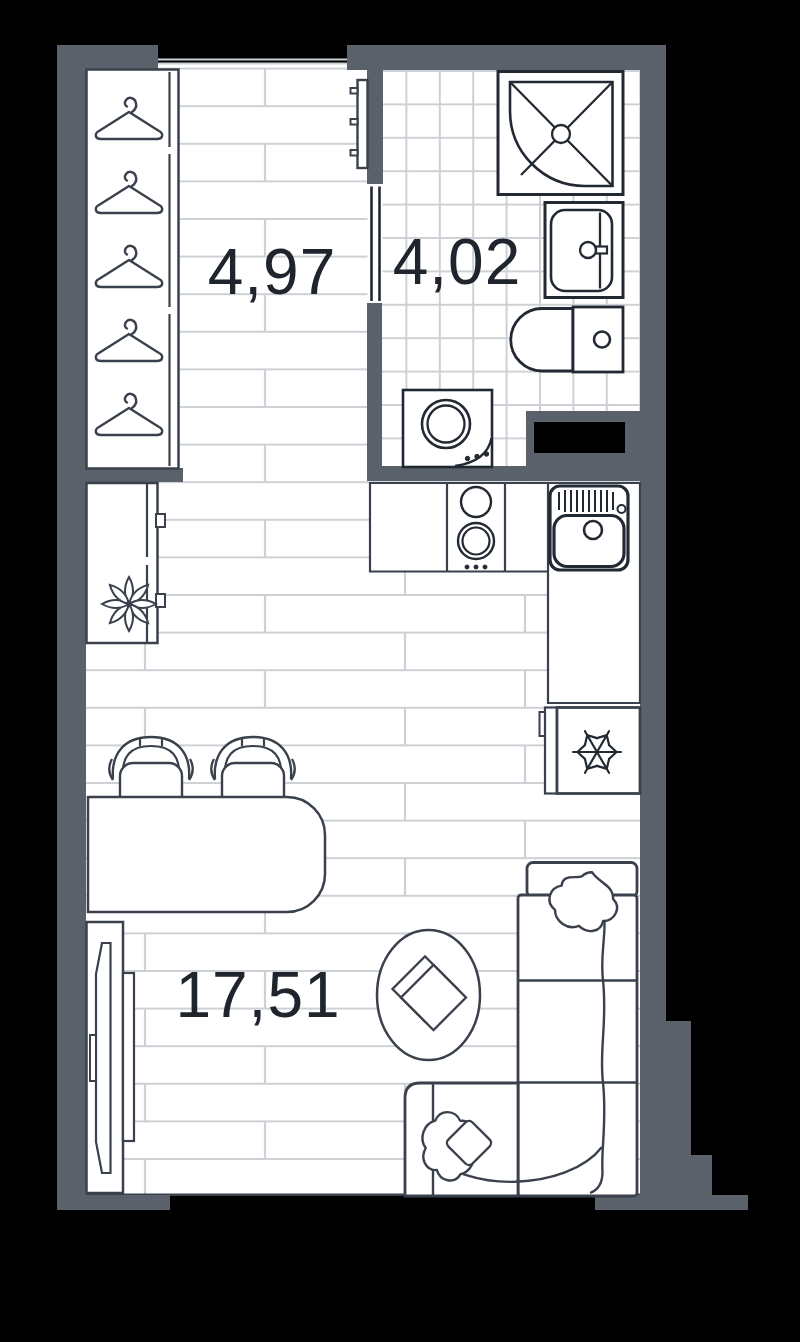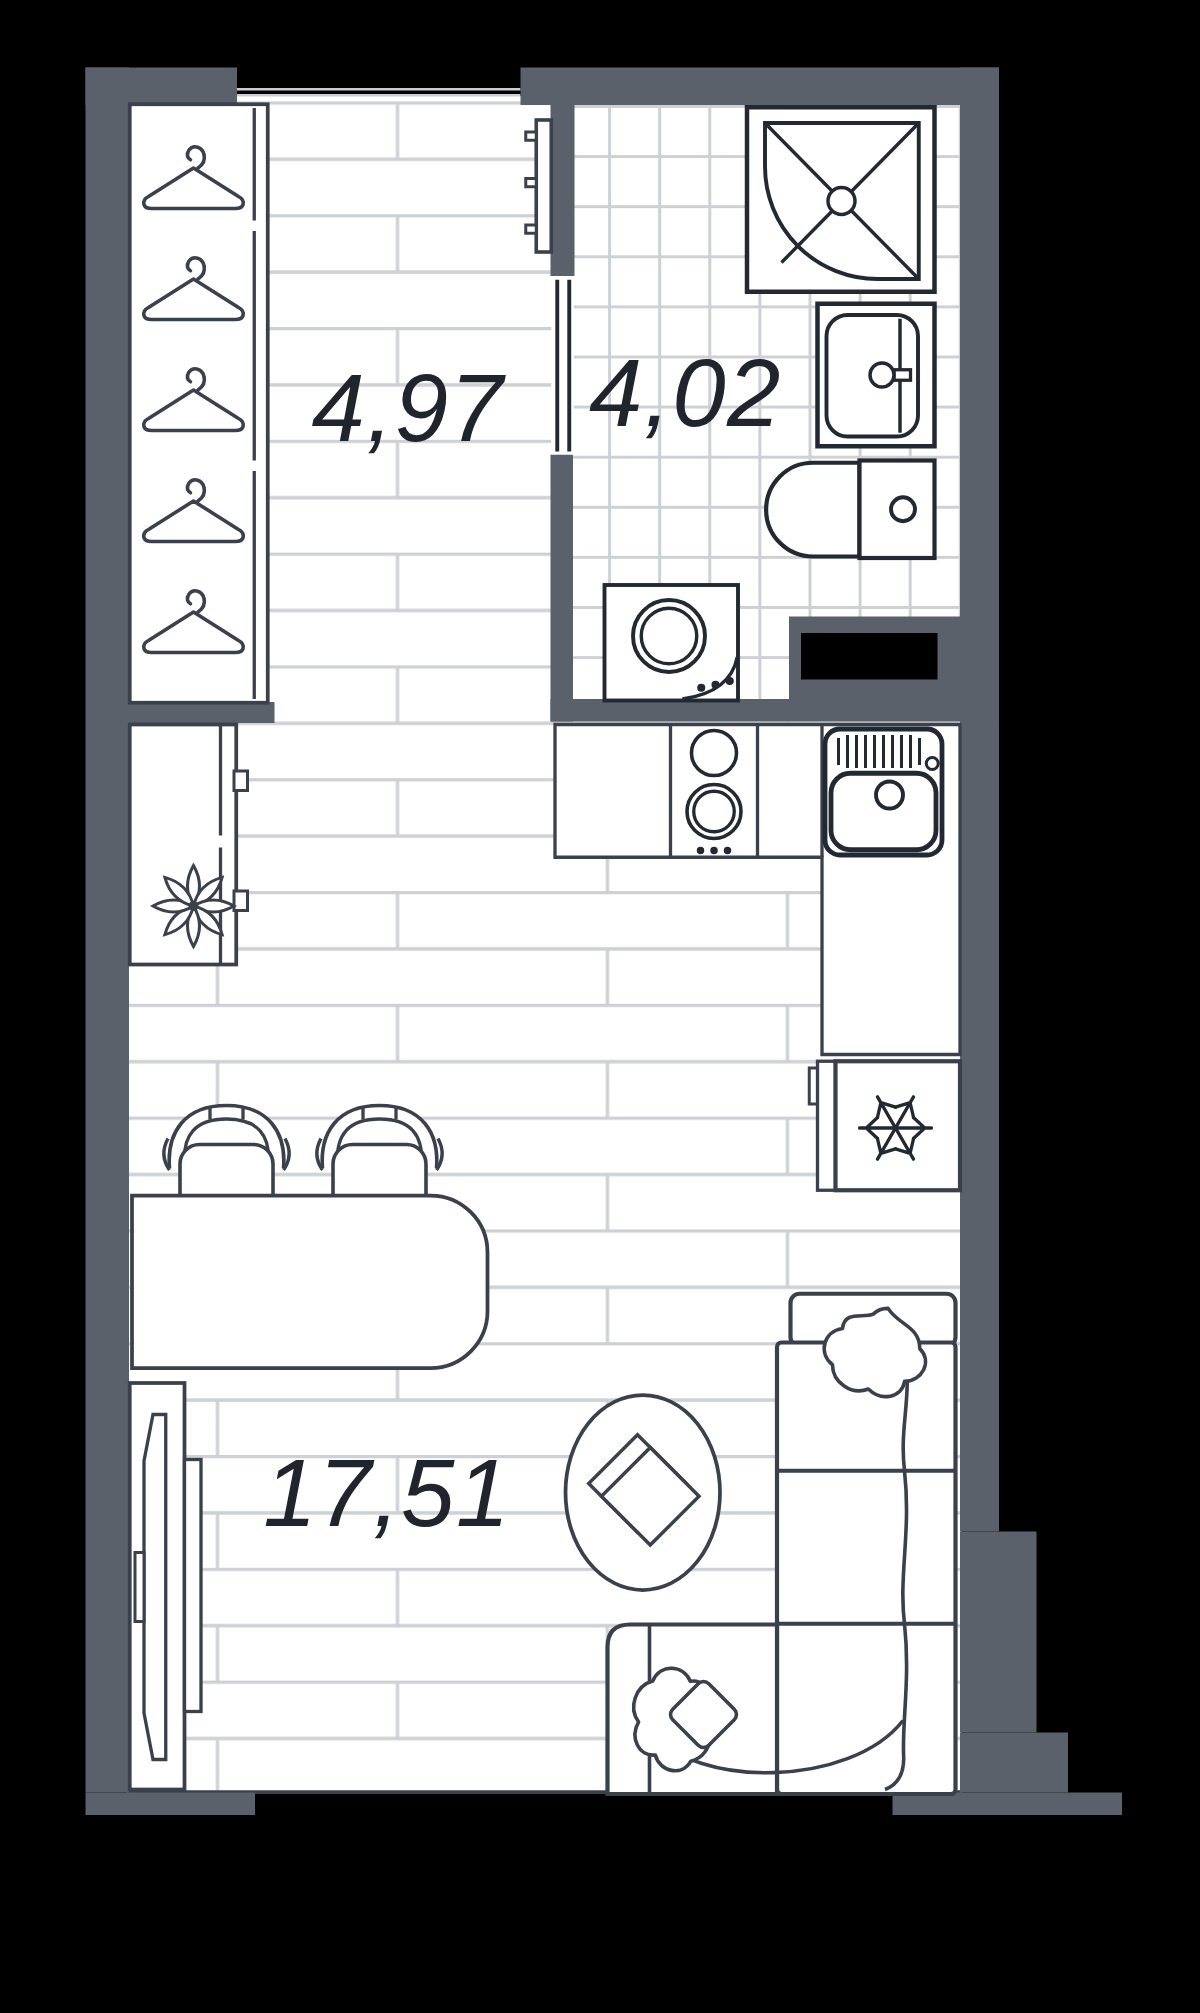--- a/index.html
+++ b/index.html
@@ -1,17 +1,17 @@
 <!DOCTYPE html>
 <html><head>
 <meta charset="utf-8">
 <style>
   html,body{margin:0;padding:0;background:#000;}
   .stage{width:800px;height:1210px;position:relative;overflow:hidden;
-         font-family:"Liberation Sans", sans-serif;font-style:italic;}
+         font-family:"Liberation Sans", sans-serif;}
   svg{display:block;}
   .w{fill:#ffffff;}
   .nf{fill:none;}
   .ln{stroke:#3a414c;}
   .bold{stroke:#232932;}
   .thin-open{stroke:#c9ced3;stroke-width:1.8;}
   text.area{font-family:"Liberation Sans", sans-serif;font-size:64px;
             letter-spacing:1px;}
 </style>
 </head>

